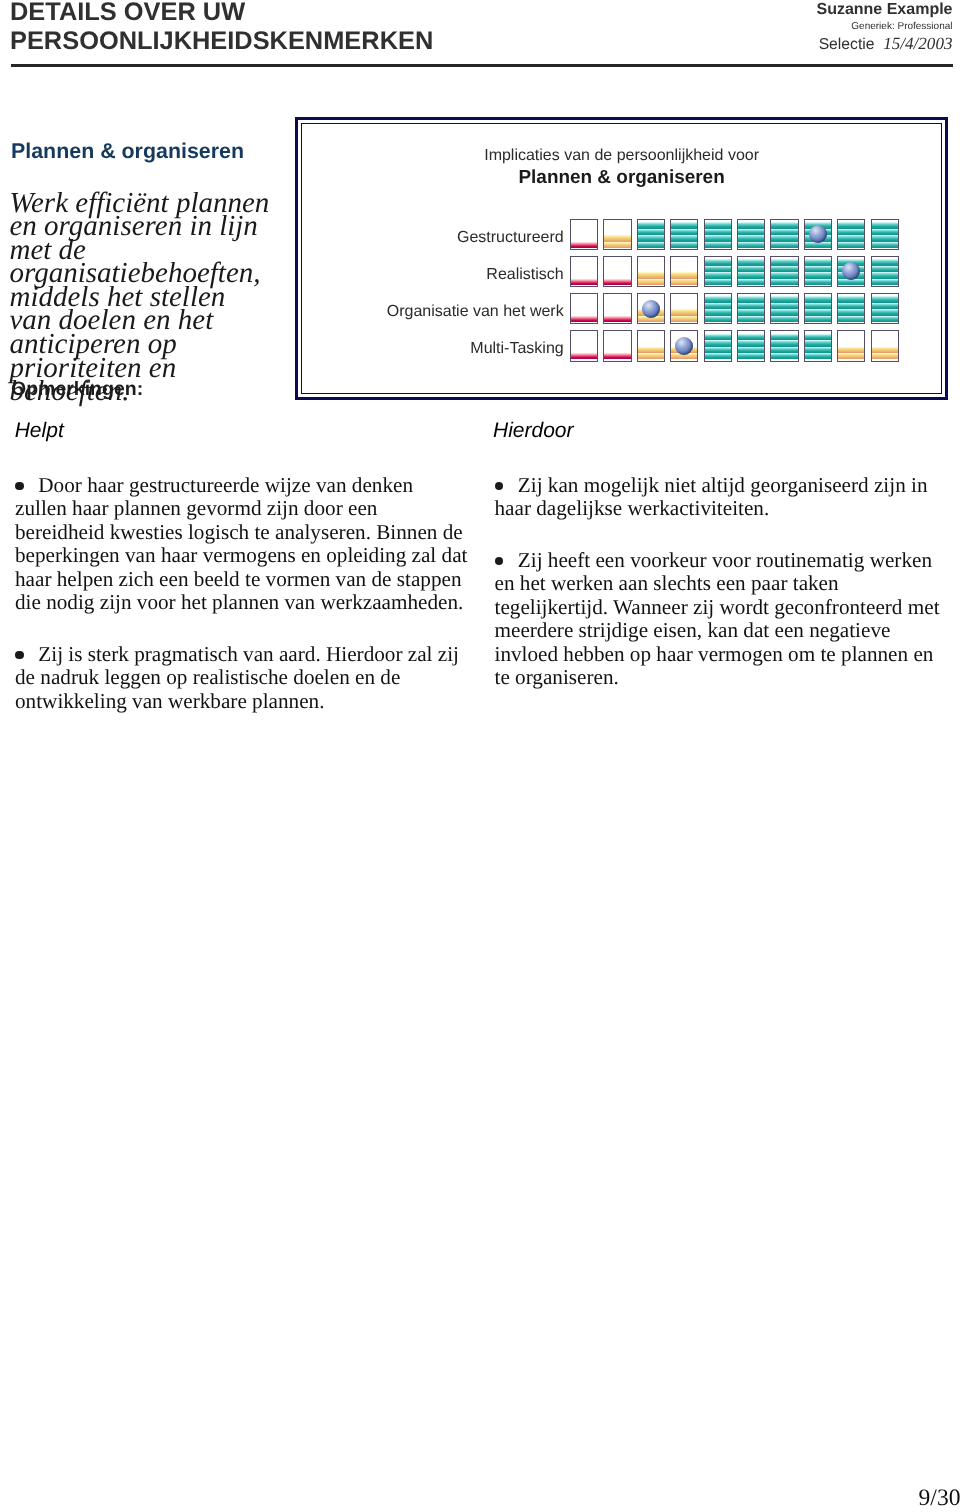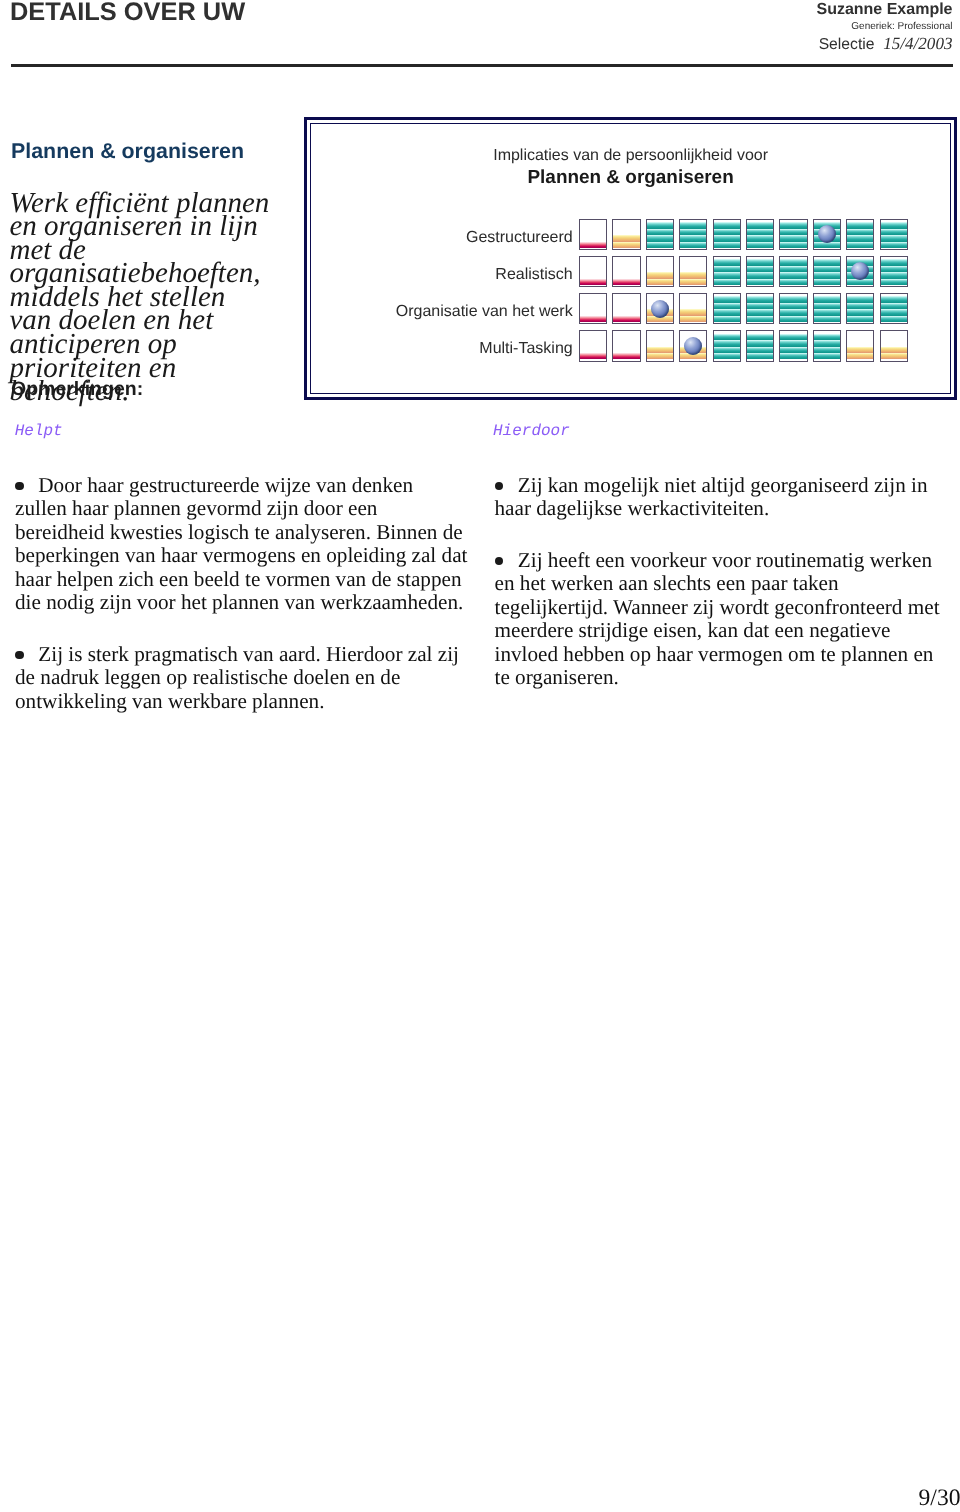--- a/index.html
+++ b/index.html
@@ -26,21 +26,21 @@
   #comp-title{position:absolute;left:11px;top:139px;
       font-family:"Liberation Sans",sans-serif;font-weight:bold;font-size:21.4px;
       line-height:24px;color:#153a5e;}
   #comp-desc{position:absolute;left:9.5px;top:191.5px;width:264px;
       font-family:"Liberation Serif",serif;font-style:italic;font-size:29px;line-height:23.6px;color:#1a1a1a;}
   #opm-title{position:absolute;left:11px;top:377.5px;
       font-family:"Liberation Sans",sans-serif;font-weight:bold;font-size:19.5px;
       line-height:22px;color:#1d1d1d;}
 
   
-  #chartbox{position:absolute;left:304px;top:117px;width:653.2px;height:283px;
+  #chartbox{position:absolute;left:295px;top:117px;width:653.2px;height:283px;
       border:3px solid #0b0b4e;background:#fff;box-sizing:border-box;}
   #chartbox-inner{position:absolute;left:2.8px;top:2.8px;right:2.8px;bottom:2.8px;
       border:1.9px solid #0b0b4e;box-sizing:border-box;}
   #chart-sub{position:absolute;left:0;top:26.6px;width:100%;text-align:center;
       font-family:"Liberation Sans",sans-serif;font-size:16px;line-height:18.4px;color:#2b2b2b;}
   #chart-head{position:absolute;left:0;top:47.35px;width:100%;text-align:center;
       font-family:"Liberation Sans",sans-serif;font-weight:bold;font-size:18.94px;line-height:21.8px;color:#1a1a1a;}
   #grid{position:absolute;left:0;top:0;width:100%;height:100%;}
   .rowlabel{position:absolute;text-align:right;font-family:"Liberation Sans",sans-serif;
       font-size:16px;line-height:18.4px;color:#2b2b2b;white-space:nowrap;}
@@ -49,22 +49,22 @@
   .band{position:absolute;left:0;width:100%;}
   .band-low{background:linear-gradient(to bottom,#fdeef1 0%,#f8c3cc 13%,#f4919f 29%,#e64a6f 50%,#d00a54 70%,#b40052 86%,#9c0052 100%);}
   .band-mid{background:linear-gradient(to bottom,#fffce3 0%,#fcf4ab 11%,#f8e08a 28%,#f3cb77 50%,#eeb470 72%,#e7a071 90%,#e39872 100%);}
   .band-high{background:linear-gradient(to bottom,#e9fdfc 0%,#c6f5f2 8%,#8be0da 22%,#4ec3bc 42%,#23aaa1 64%,#139b91 86%,#0f948a 100%);}
   .ball{position:absolute;left:50%;top:50%;transform:translate(-50%,-50%);
       width:18px;height:18px;border-radius:50%;
       background:radial-gradient(circle at 36% 30%, #dde6f5 0%, #b9c6e6 16%, #8da0d3 36%, #6d83c2 56%, #5470ae 74%, #3d5893 88%, #22325c 100%);
       box-shadow:inset -1.2px -1.4px 2.4px rgba(15,25,60,.55);}
 
   
-  .colhead{position:absolute;font-family:Liberation Mono, monospace;font-style:italic;
-      font-size:16px;line-height:24.5px;color:#8b5cf6;}
+  .colhead{position:absolute;font-family:Liberation Sans, sans-serif;font-style:italic;
+      font-size:21px;line-height:24.5px;color:#000000;}
   .bullets{position:absolute;font-family:"Liberation Serif",serif;font-size:21.2px;
       line-height:23.5px;color:#111;text-align:left;}
   .bullet{position:relative;text-indent:23.3px;margin-bottom:28.1px;}
   .bullet .bl{position:absolute;left:0.2px;top:8px;width:8.6px;height:8.6px;border-radius:50%;background:#1a1a1a;text-indent:0;}
   #head-helps{left:14.7px;top:419.3px;}
   #head-hinders{left:493px;top:419.3px;}
   #col-helps{left:15px;top:473.6px;width:455px;}
   #col-hinders{left:494.5px;top:473.6px;width:452px;}
 
   
@@ -74,20 +74,21 @@
       font-family:"Liberation Serif",serif;font-size:23.6px;line-height:27.1px;color:#111;}
 </style>
 </head>
 <body>
 
 <div class="page">
 
   <div id="header">
     <div id="doc-title">
       <span>DETAILS OVER UW</span><br>
+      <span>PERSOONLIJKHEIDSKENMERKEN</span>
     </div>
     <div id="header-meta">
       <div id="meta-name">Suzanne Example</div>
       <div id="meta-profile">Generiek: Professional</div>
       <div id="meta-sel"><span>Selectie</span>&nbsp;&nbsp;<span id="meta-date">15/4/2003</span></div>
     </div>
     <div id="header-rule"></div>
   </div>
 
   <div id="comp-title">Plannen &amp; organiseren</div>

